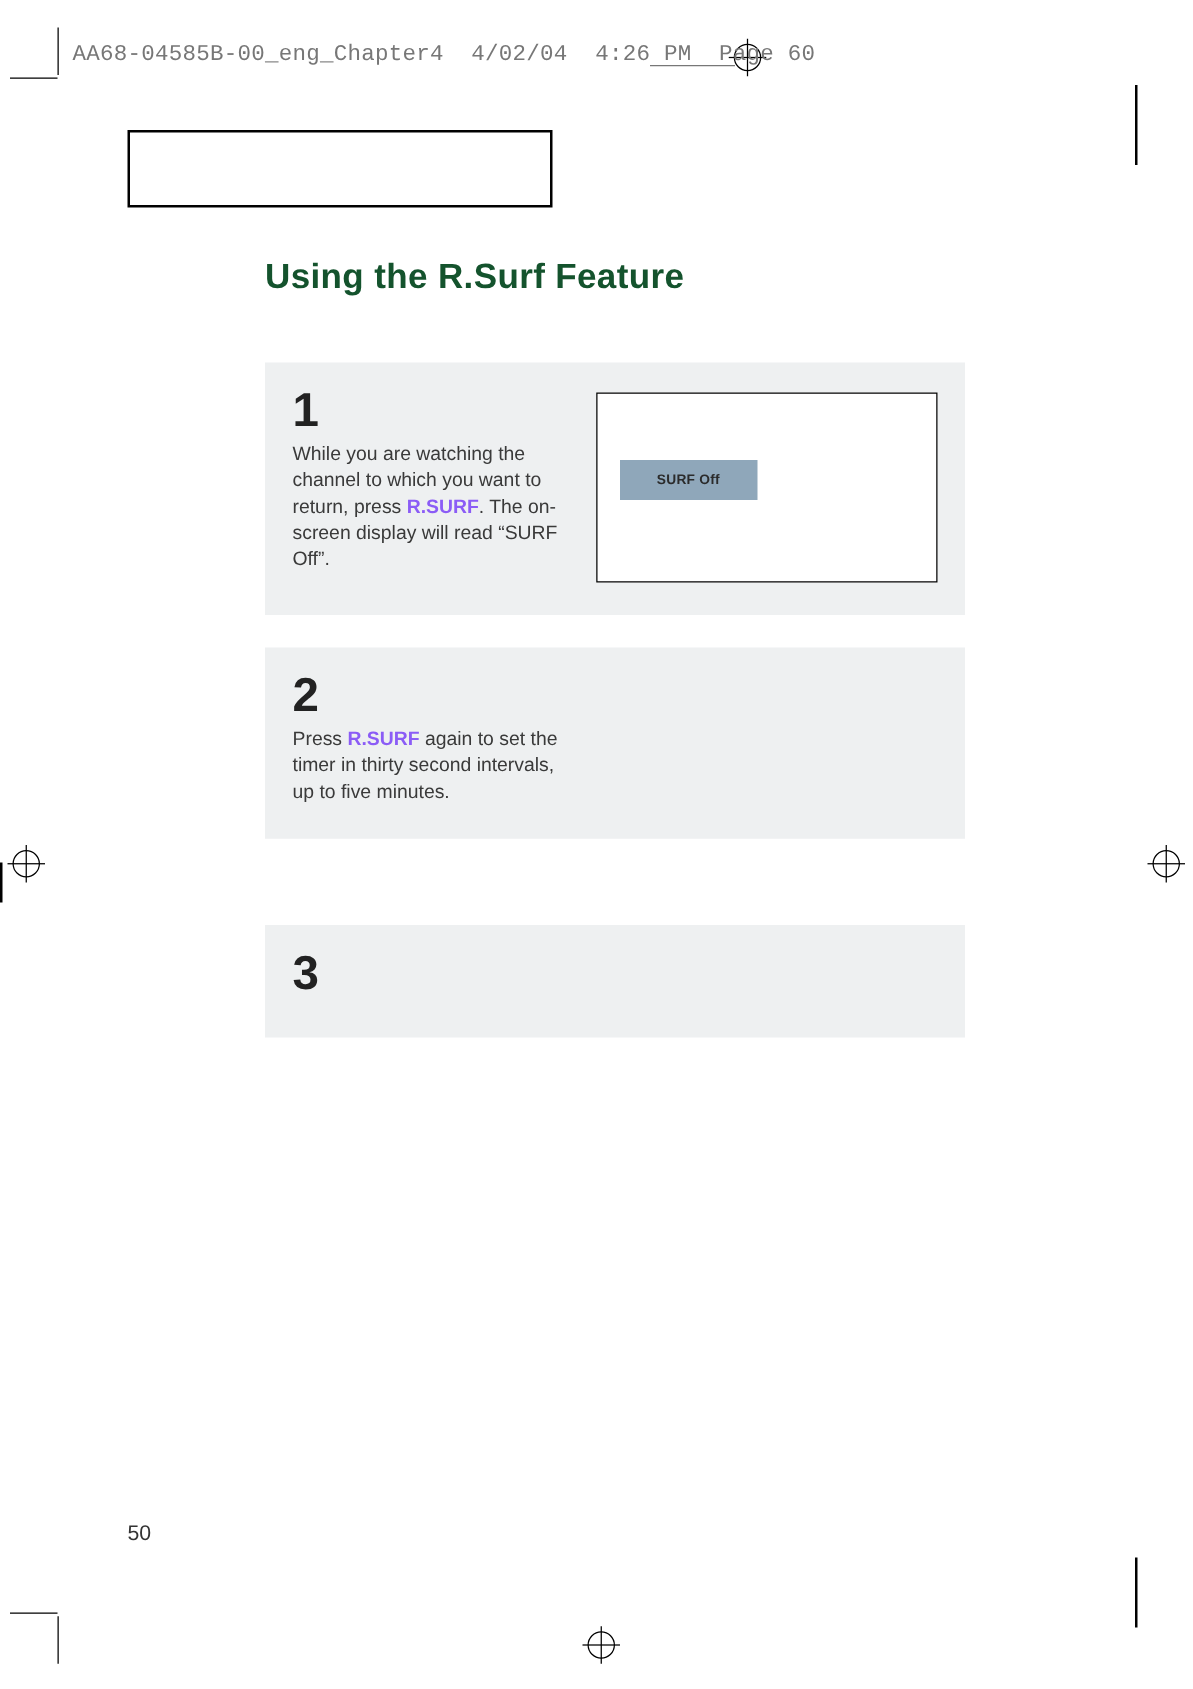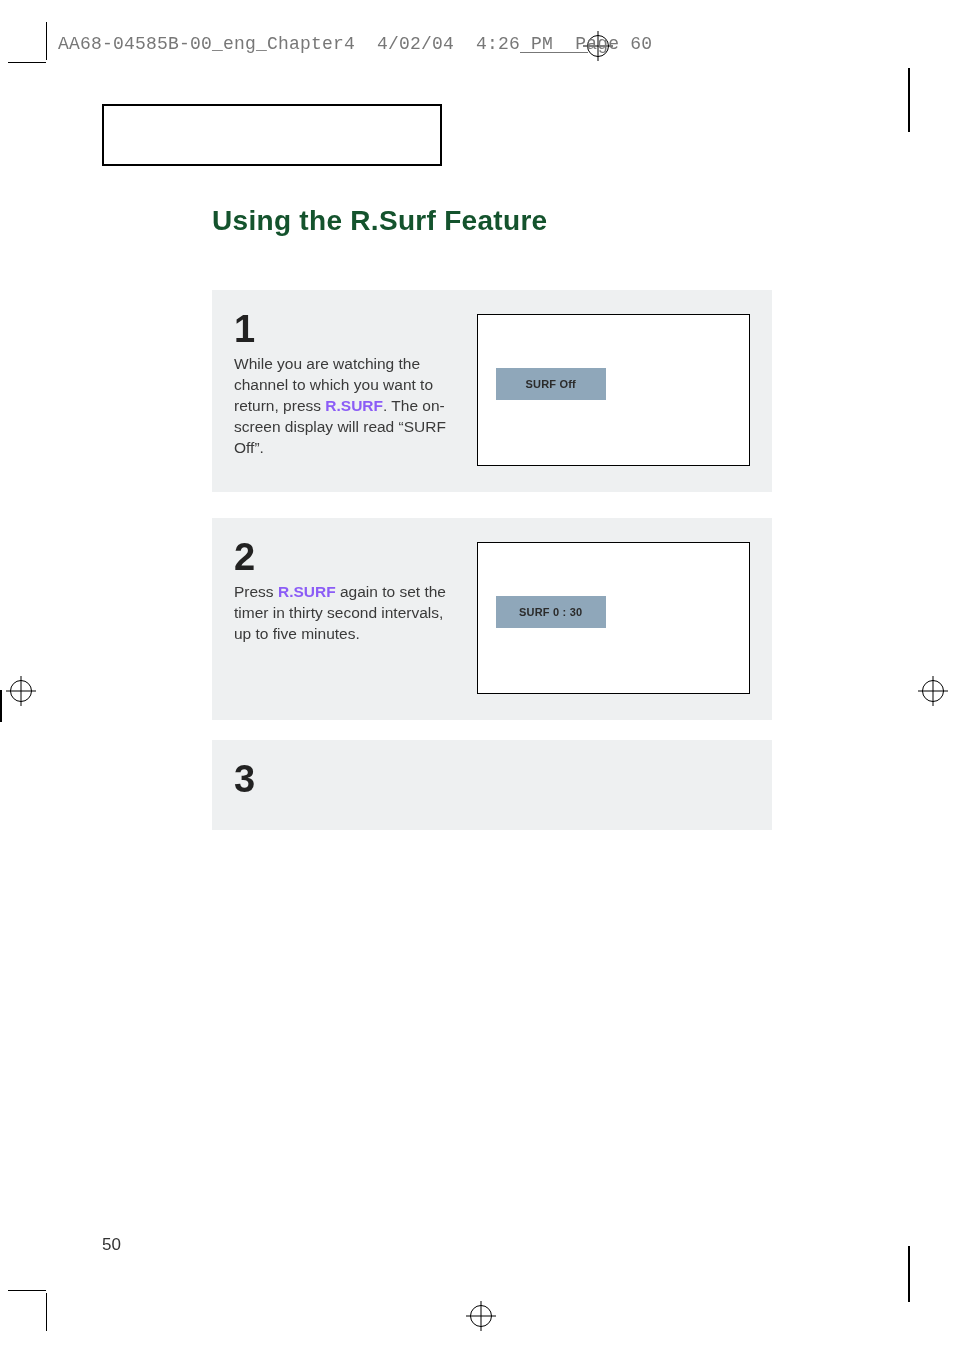--- a/index.html
+++ b/index.html
@@ -34,21 +34,21 @@
 
   .step-row { display: flex; gap: 28px; align-items: flex-start; }
   .step-left { width: 220px; }
   .screen-box { width: 280px; height: 152px; border: 1.5px solid #000; background: #fff; position: relative; margin-top: 4px; }
   .osd-chip { position: absolute; left: 18px; top: 12px; min-width: 110px; height: 20px; background: #8fa7ba; color: #2b2b2b; font-size: 11px; font-weight: 700; display: inline-flex; align-items: center; justify-content: center; padding: 16px 12px; letter-spacing: 0.2px; margin-top: 41px; }
 
   #tint1 { top: 290px; }
   #tint2 { top: 518px; }
   #tint3 { top: 740px; }
 
-  .page-number { position: absolute; left: 102px; bottom: 96px; font-size: 17px; color: #333; }
+  .page-number { position: absolute; left: 102px; bottom: 114px; font-size: 17px; color: #333; }
 
   
   .tallmark-left { position: absolute; left: 0; top: 690px; width: 2px; height: 32px; background: #000; }
   .tallmark-right-a { position: absolute; right: 44px; top: 68px; width: 2px; height: 64px; background: #000; }
   .tallmark-right-b { position: absolute; right: 44px; top: 1246px; width: 2px; height: 56px; background: #000; }
 </style>
 </head>
 <body>
 
 <div class="page">
@@ -99,23 +99,20 @@
   </div>
 
   <div id="tint2" class="tint">
     <div class="step-row">
       <div class="step-left">
         <div class="step-num">2</div>
         <div class="step-body">
           <span>Press </span><b>R.SURF</b><span> again to set the timer in thirty second intervals, up to five minutes.</span>
         </div>
       </div>
-      <div class="screen-box">
-        <div class="osd-chip">SURF 0 : 30</div>
-      </div>
     </div>
   </div>
 
   <div id="tint3" class="tint">
     <div class="step-num">3</div>
   </div>
 
   <div class="page-number">50</div>
 
 </div>

